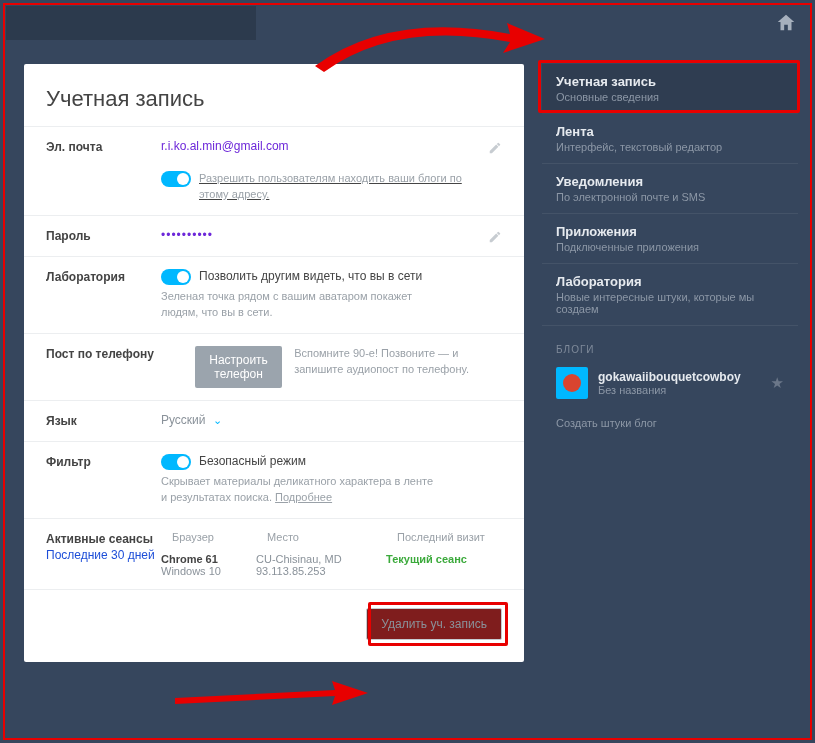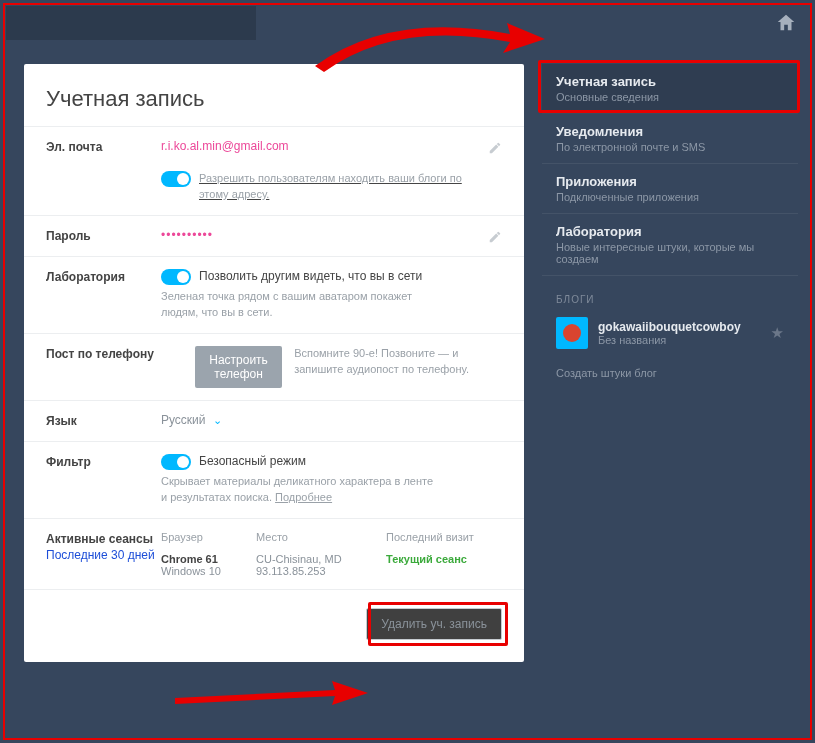--- a/index.html
+++ b/index.html
@@ -65,21 +65,21 @@
     width: 115px;
     flex-shrink: 0;
     color: #444;
     font-weight: 600;
     line-height: 1.35;
   }
   .row-body {
     flex: 1;
     color: #444;
   }
-  .value-line { color:#ec4899; font-size:12px; }
+  .value-line { color:#6d28d9; font-size:12px; }
   .helper {
     color: #9aa1a8;
     font-size: 11px;
     line-height: 1.45;
     margin-top: 4px;
     max-width: 280px;
   }
   .helper a { color:#9aa1a8; text-decoration: underline; }
   .pencil {
     position: absolute;
@@ -116,36 +116,36 @@
     padding:7px 10px;
     cursor:pointer;
   }
   .lang-val { color:#8a929a; font-size:12px; }
   .chev { color:#00b8ff; font-size:11px; margin-left:4px; }
   
   .sessions-head, .sessions-row {
     display:flex;
     font-size:11px;
   }
-  .sessions-head { color:#9aa1a8; margin-bottom:10px; }
+  .sessions-head { color:#9aa1a8; margin-bottom:10px;margin-left:11px; }
   .scol1 { width:95px; }
   .scol2 { width:130px; }
   .scol3 { flex:1; }
   .sessions-row .scol1, .sessions-row .scol2 { color:#8a929a; }
   .sessions-row .scol1 b { color:#444; font-weight:600; }
   .green { color:#3caa3c; font-weight:600; }
   .delete-wrap {
     border-top:1px solid #eceef0;
     padding:18px 22px 0 22px;
     display:flex;
     justify-content:flex-end;
   }
   .btn-delete {
     border:1px solid #c7ccd1;
-    background:#404040;
+    background:#7f1d1d;
     color:#8a929a;
     font-size:12px;
     padding:8px 14px;
     border-radius:2px;
     cursor:pointer;
   }
   .red-box-delete {
     position:absolute;
     right:16px; bottom:16px;
     width:140px; height:44px;
@@ -324,20 +324,24 @@
   </div>
 
   <div class="side">
     <div class="red-box-nav"></div>
 
     <div class="nav-item active">
       <div class="nav-title">Учетная запись</div>
       <div class="nav-sub">Основные сведения</div>
     </div>
     <div class="nav-item">
+      <div class="nav-title">Лента</div>
+      <div class="nav-sub">Интерфейс, текстовый редактор</div>
+    </div>
+    <div class="nav-item">
       <div class="nav-title">Уведомления</div>
       <div class="nav-sub">По электронной почте и SMS</div>
     </div>
     <div class="nav-item">
       <div class="nav-title">Приложения</div>
       <div class="nav-sub">Подключенные приложения</div>
     </div>
     <div class="nav-item">
       <div class="nav-title">Лаборатория</div>
       <div class="nav-sub">Новые интересные штуки, которые мы создаем</div>

